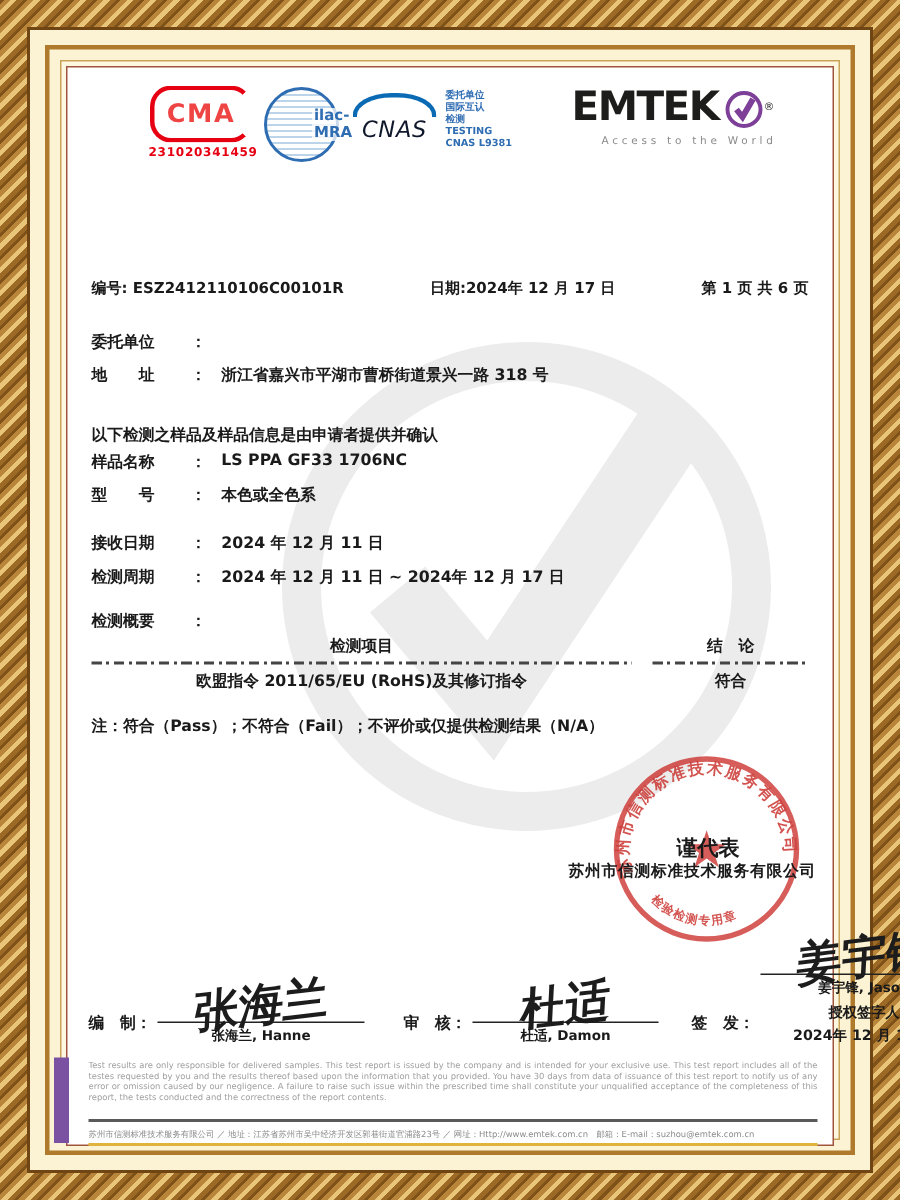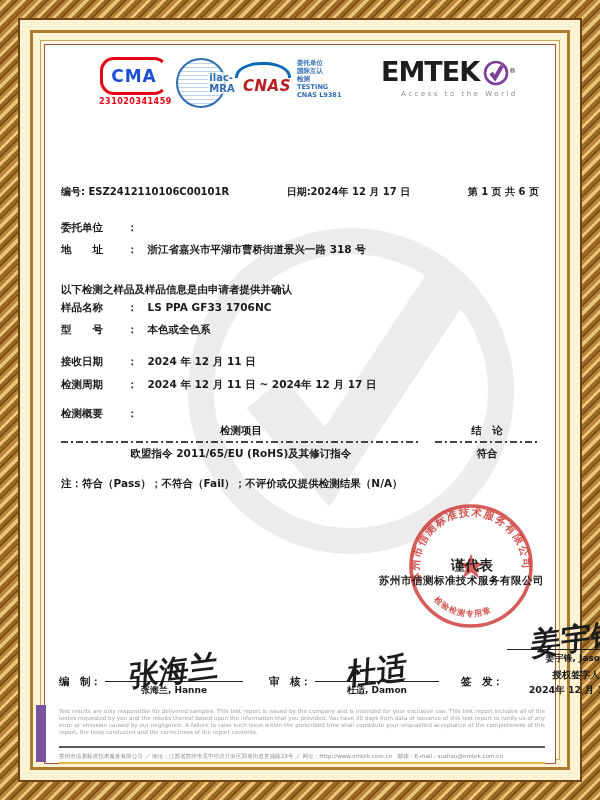--- a/index.html
+++ b/index.html
@@ -12,30 +12,30 @@
   .mat-line{position:absolute;inset:30px;border:3px solid #b07a2c;background:#fbf3d3;}
   .mat-line2{position:absolute;inset:40px;border:1px solid #caa35a;background:#fdf7e0;}
   .page{position:absolute;left:44px;right:44px;top:44px;bottom:36px;background:#ffffff;
         border:1px solid #a2553e;}
   .page > *{position:absolute;z-index:2;}
   .watermark{z-index:1;}
   
   .cma{left:54px;top:12px;width:70px;text-align:center;}
   .cma-box{width:62px;height:32px;margin:0 auto;border:3px solid #e60012;border-right-color:#fff;
            border-radius:14px;display:flex;align-items:center;justify-content:center;
-           font-weight:900;font-size:17px;color:#1d4ed8;letter-spacing:1px;}
+           font-weight:900;font-size:17px;color:#ef4444;letter-spacing:1px;}
   .cma-num{font-size:8px;font-weight:700;color:#e60012;letter-spacing:.5px;margin-top:2px;}
   .ilac{left:131px;top:13px;width:46px;height:46px;border:2px solid #2f6db3;border-radius:50%;
         background:repeating-linear-gradient(180deg,#fff 0 3px,#bcd4ea 3px 4px);
         display:flex;align-items:center;justify-content:center;}
   .ilac span{font-size:10px;font-weight:800;color:#2f6db3;background:rgba(255,255,255,.75);padding:0 1px;margin-left:42px;}
   .cnas{left:190px;top:17px;width:56px;text-align:center;}
   .cnas-arc{width:50px;height:13px;margin:0 auto;border:3px solid #0a6ab4;border-bottom:none;
             border-radius:26px 26px 0 0 / 15px 15px 0 0;}
-  .cnas-word{font-size:15px;font-weight:700;font-style:italic;color:#b91c1c;letter-spacing:.5px;margin-top:-1px;text-align:right;}
+  .cnas-word{font-size:15px;font-weight:400;font-style:italic;color:#0f172a;letter-spacing:.5px;margin-top:-1px;}
   .cnas-cap{left:252px;top:14px;font-size:6.5px;line-height:8px;color:#2f6db3;font-weight:700;text-align:left;}
   .emtek{left:336px;top:13px;display:flex;align-items:center;}
   .emtek-word{font-size:27px;font-weight:900;color:#1d1d1b;letter-spacing:-1px;line-height:28px;}
   .emtek-badge{margin-left:4px;margin-top:1px;}
   .emtek-reg{font-size:7px;color:#1d1d1b;margin-top:-2px;}
   .emtek-tag{left:356px;top:45px;font-size:7px;color:#8a8a8a;letter-spacing:2.5px;}
   
   .title{left:0;top:94px;width:100%;text-align:center;font-size:22px;font-weight:600;letter-spacing:9px;}
   .meta{left:16px;right:16px;top:140px;display:flex;justify-content:space-between;
         font-size:10px;font-weight:700;}

